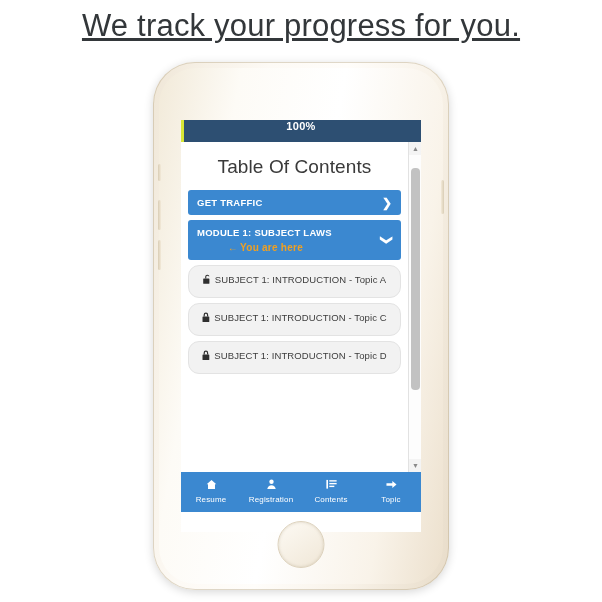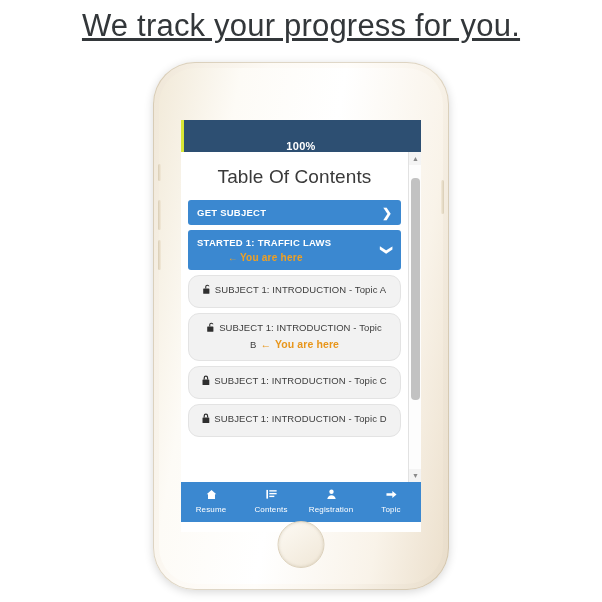--- a/index.html
+++ b/index.html
@@ -85,23 +85,23 @@
     position: absolute;
     left: 22px; top: 52px;
     width: 240px; height: 412px;
     background: #ffffff;
     overflow: hidden;
   }
 
   
   .progress-bar {
     position: relative;
-    height: 32px;
+    height: 22px;
     background: #2d4f72;
-    display: flex; align-items: flex-end; justify-content: center;
+    display: flex; align-items: flex-start; justify-content: center;
   }
   .progress-fill-edge {
     position: absolute; left: 0; top: 0; bottom: 0;
     width: 3px; background: #d7e636;
   }
   .progress-label {
     color: #ffffff;
     font-size: 11px;
     font-weight: bold;
     letter-spacing: 0.3px;
@@ -258,51 +258,43 @@
           <div class="progress-fill-edge"></div>
           <span class="progress-label">100%</span>
         </div>
 
         <div class="pane">
           <div class="pane-body">
 
             <div class="toc-title">Table Of Contents</div>
 
             <div class="sec-btn">
-              <span class="sec-label">GET SUBJECT</span>
+              <span class="sec-label">GET TRAFFIC</span>
               <span class="chev">❯</span>
             </div>
 
             <div class="sec-btn two-line">
               <span class="sec-label">
-                <span>STARTED 1: TRAFFIC LAWS</span>
+                <span>MODULE 1: SUBJECT LAWS</span>
                 <span class="sec-sub">
                   <span class="here-marker">←</span><span class="here-marker">You are here</span>
                 </span>
               </span>
               <span class="chev" style="transform: translateY(-50%) rotate(90deg);">❯</span>
             </div>
 
             <div class="topic">
               <span class="lock-ico">
                 <svg width="9" height="11" viewBox="0 0 9 11">
                   <path d="M2.2 4.4V2.7a2.2 2.2 0 0 1 4.3-.5h-1.2a1.1 1.1 0 0 0-2 .5v1.7z" fill="#2f2f2f"></path>
                   <rect x="0.2" y="4.4" width="6.2" height="5.4" rx="0.6" fill="#2f2f2f"></rect>
                 </svg>
               </span><span>SUBJECT 1: INTRODUCTION - Topic A</span>
             </div>
 
-            <div class="topic">
-              <span class="lock-ico">
-                <svg width="9" height="11" viewBox="0 0 9 11">
-                  <path d="M2.2 4.4V2.7a2.2 2.2 0 0 1 4.3-.5h-1.2a1.1 1.1 0 0 0-2 .5v1.7z" fill="#2f2f2f"></path>
-                  <rect x="0.2" y="4.4" width="6.2" height="5.4" rx="0.6" fill="#2f2f2f"></rect>
-                </svg>
-              </span><span>SUBJECT 1: INTRODUCTION - Topic B</span><span class="topic-here">←</span><span class="topic-here">You are here</span>
-            </div>
 
             <div class="topic">
               <span class="lock-ico">
                 <svg width="9" height="11" viewBox="0 0 9 11">
                   <path d="M1.6 4.6V2.9a2.3 2.3 0 0 1 4.6 0v1.7H5V2.9a1.1 1.1 0 0 0-2.2 0v1.7z" fill="#2f2f2f"></path>
                   <rect x="0.5" y="4.4" width="6.8" height="5.6" rx="0.6" fill="#2f2f2f"></rect>
                 </svg>
               </span><span>SUBJECT 1: INTRODUCTION - Topic C</span>
             </div>
 
@@ -327,47 +319,47 @@
 
         <div class="tabbar">
 
           <div class="tab">
             <span class="tab-ico">
               <svg width="11" height="11" viewBox="0 0 12 12">
                 <path d="M6 1L0.7 5.6h1.5V11h7.6V5.6h1.5z" fill="#ffffff"></path>
               </svg>
             </span>
             <span>Resume</span>
+          </div>
+
+          <div class="tab">
+            <span class="tab-ico">
+              <svg width="11" height="11" viewBox="0 0 12 12">
+                <circle cx="6" cy="3" r="2.4" fill="#ffffff"></circle>
+                <path d="M1.4 11c0.4-3 2.3-4.3 4.6-4.3s4.2 1.3 4.6 4.3z" fill="#ffffff"></path>
+              </svg>
+            </span>
+            <span>Registration</span>
           </div>
 
           <div class="tab">
             <span class="tab-ico">
               <svg width="11" height="11" viewBox="0 0 12 12">
                 <rect x="0.4" y="1" width="1.8" height="9.5" fill="#ffffff"></rect>
                 <rect x="3.6" y="1.3" width="8" height="1.5" fill="#ffffff"></rect>
                 <rect x="3.6" y="4.3" width="8" height="1.5" fill="#ffffff"></rect>
                 <rect x="3.6" y="7.3" width="5.5" height="1.5" fill="#ffffff"></rect>
               </svg>
             </span>
             <span>Contents</span>
           </div>
 
           <div class="tab">
             <span class="tab-ico">
               <svg width="11" height="11" viewBox="0 0 12 12">
-                <circle cx="6" cy="3" r="2.4" fill="#ffffff"></circle>
-                <path d="M1.4 11c0.4-3 2.3-4.3 4.6-4.3s4.2 1.3 4.6 4.3z" fill="#ffffff"></path>
-              </svg>
-            </span>
-            <span>Registration</span>
-          </div>
-
-          <div class="tab">
-            <span class="tab-ico">
-              <svg width="11" height="11" viewBox="0 0 12 12">
                 <path d="M0.5 4.6h6.4V2.2L11.5 6 6.9 9.8V7.4H0.5z" fill="#ffffff"></path>
               </svg>
             </span>
             <span>Topic</span>
           </div>
 
         </div>
       </div>
 
       <div class="home-btn"></div>

